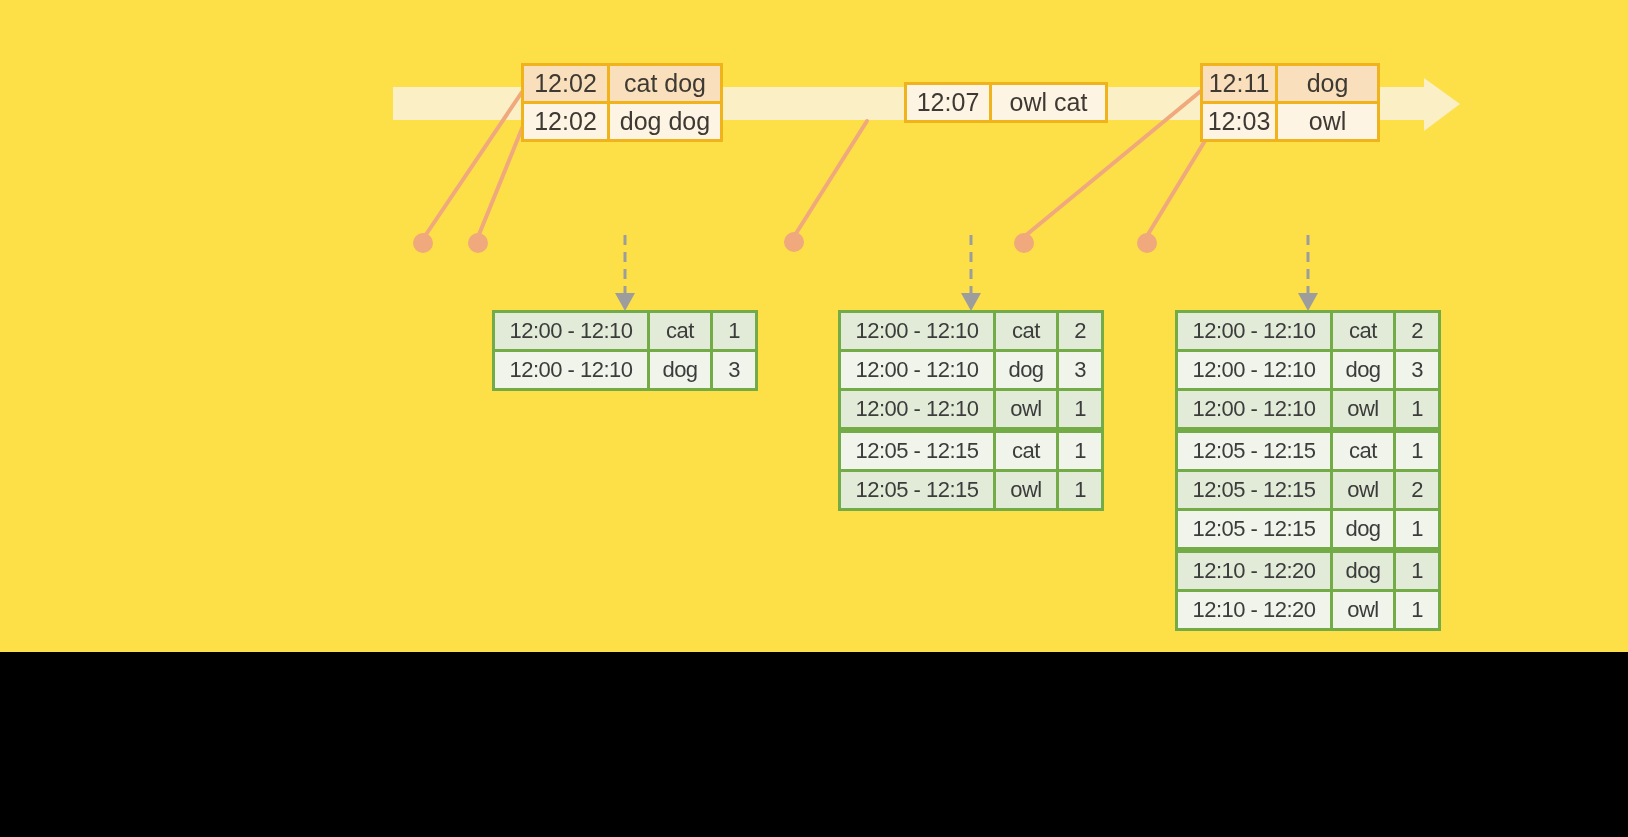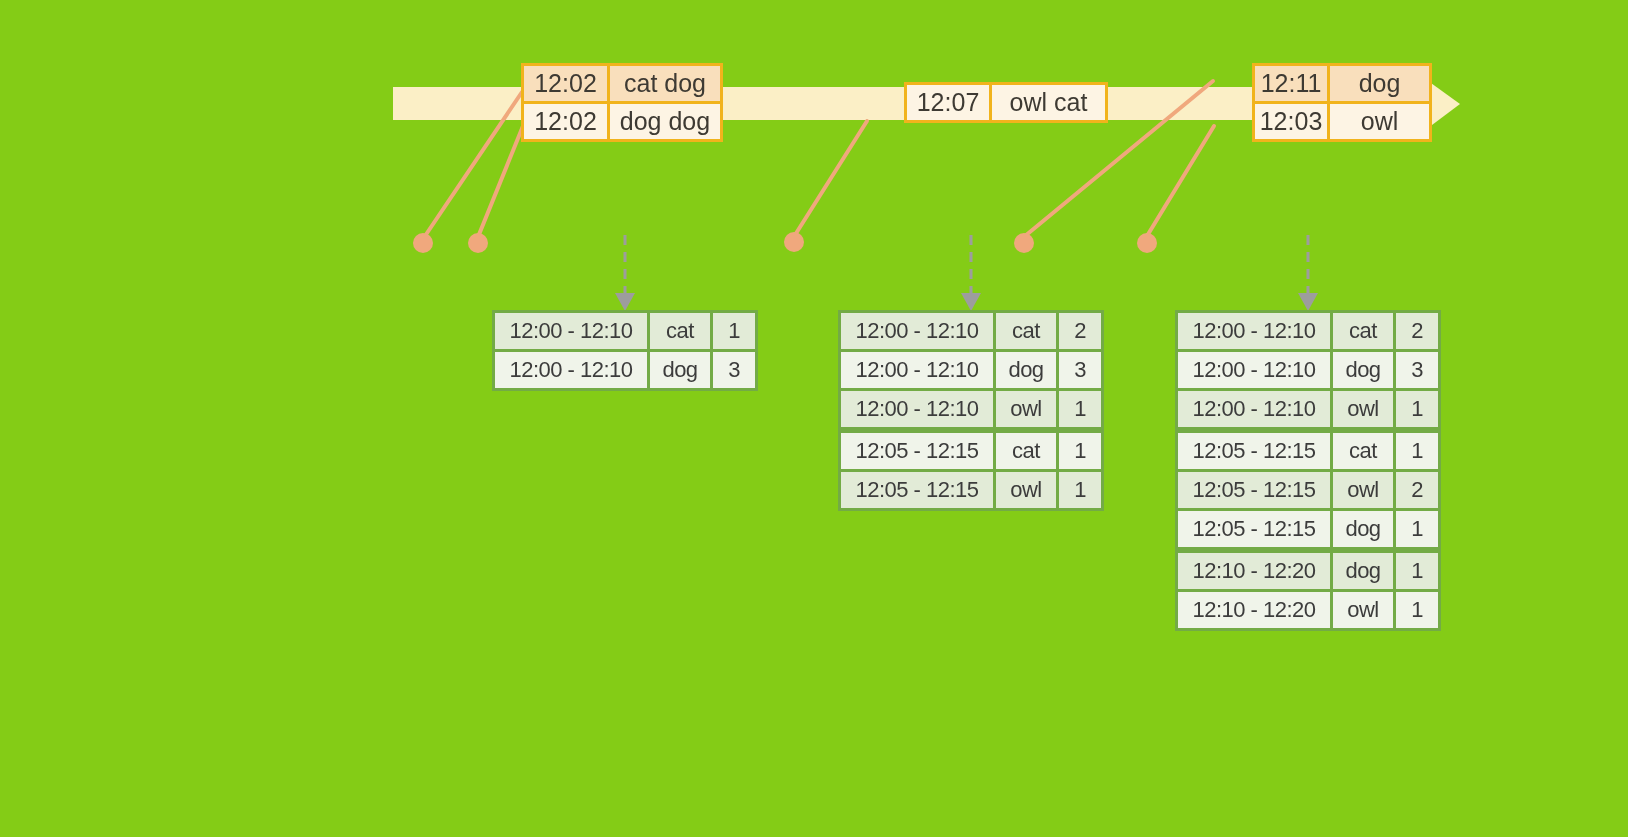--- a/index.html
+++ b/index.html
@@ -1,17 +1,17 @@
 <!DOCTYPE html>
 <html><head>
 <meta charset="utf-8">
 <style>
   html,body{margin:0;padding:0;background:#000;}
   .canvas{
-    position:relative;width:1628px;height:837px;background:#84cc16;overflow:hidden;
+    position:relative;width:1628px;height:652px;background:#fde047;overflow:hidden;
     font-family:"Liberation Sans","DejaVu Sans",sans-serif;
   }
   .canvas svg{position:absolute;left:0;top:0;}
 
   
   .etable{
     position:absolute;
     background:#F1B31C;           
     border:3px solid #F1B31C;
     display:grid;
@@ -19,21 +19,21 @@
     grid-auto-rows:35px;
   }
   .etable .cell{
     display:flex;align-items:center;justify-content:center;
     font-size:25px;color:#3E3A33;white-space:nowrap;
   }
   .e-peach{background:#F9DFBC;}
   .e-cream{background:#FDF4E4;}
   .etable-a{left:521px;top:63px;grid-template-columns:83px 110px;}
   .etable-b{left:904px;top:82px;grid-template-columns:82px 113px;}
-  .etable-c{left:1252px;top:63px;grid-template-columns:72px 99px;}
+  .etable-c{left:1200px;top:63px;grid-template-columns:72px 99px;}
 
   
   .gtable{
     position:absolute;top:310px;
     background:#73AB46;
     border:3px solid #73AB46;
     display:flex;flex-direction:column;gap:6px;  
     width:260px;
   }
   .gtable .group{

